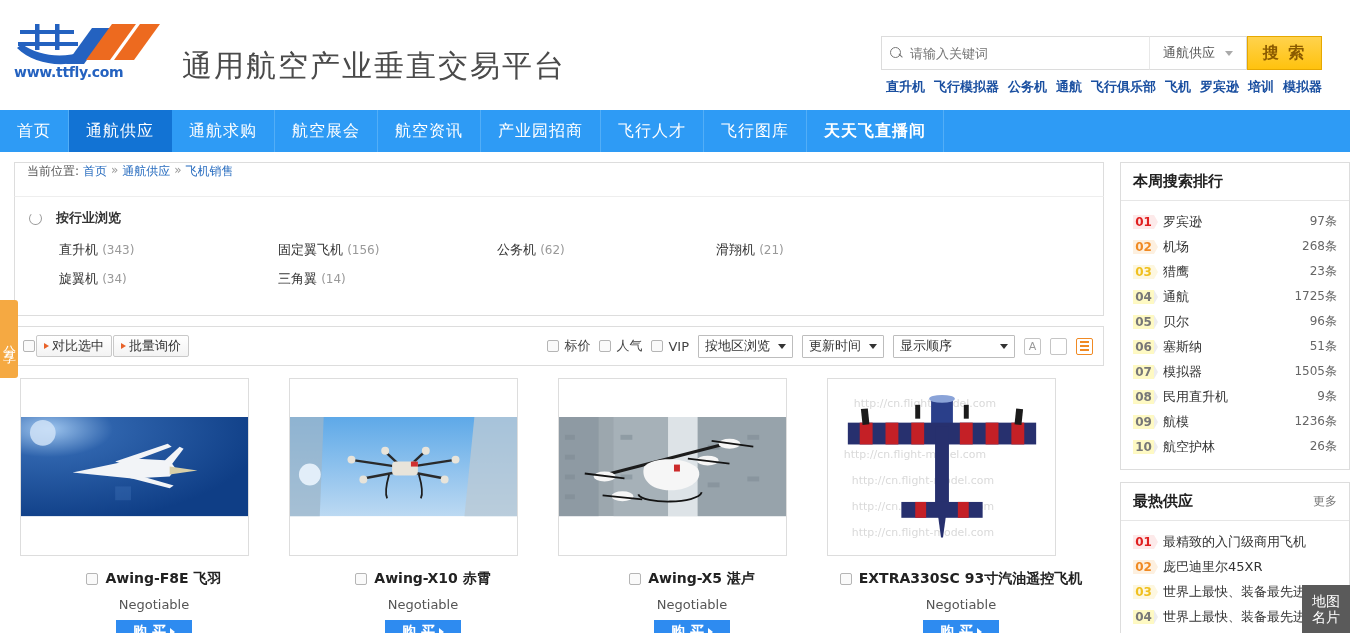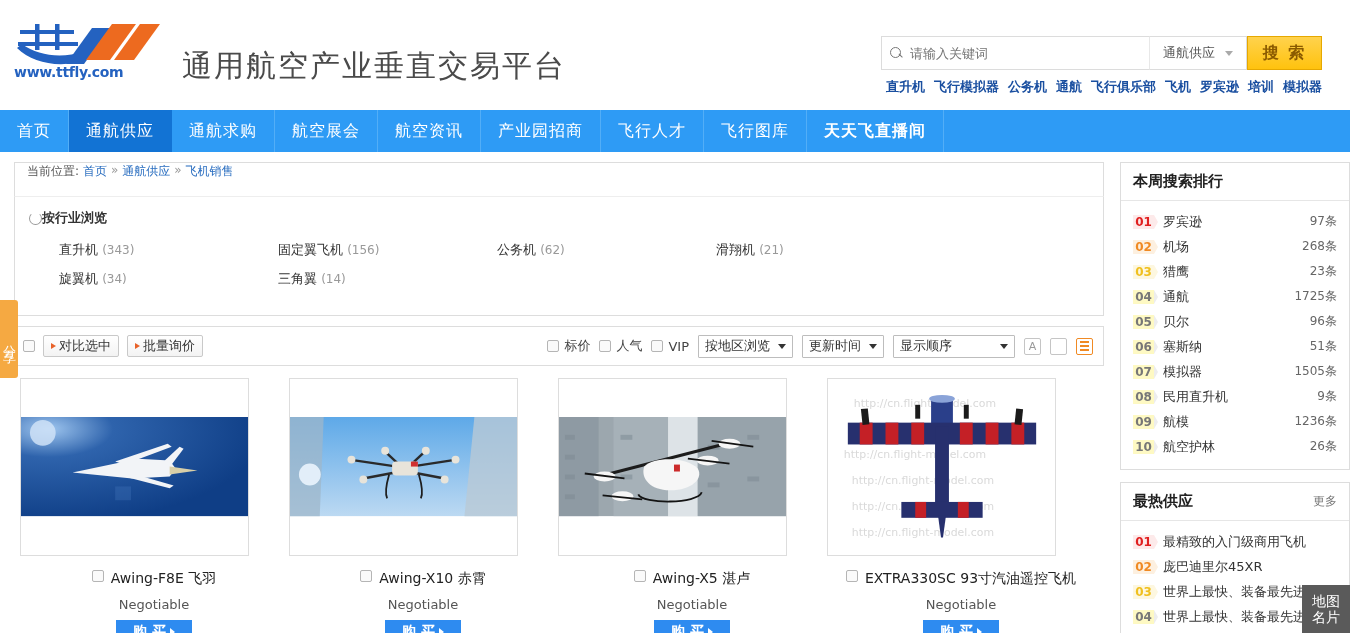--- a/index.html
+++ b/index.html
@@ -77,31 +77,31 @@
   .body-wrap { display:flex; padding:0; position:relative; }
   .main-col { width:1090px; margin-left:14px; margin-top:10px; }
   .side-col { width:230px; margin-left:16px; margin-top:10px; }
 
   .crumb { height:34px; display:flex; padding-left:12px;
     font-size:12px; color:#555; border:1px solid #ddd; border-bottom:none; background:#fff; }
   .crumb a { color:#2a6ec0; text-decoration:none; }
   .crumb .sep { color:#999; margin:0 4px; }
 
   .browse { border:1px solid #ddd; border-top:1px solid #eee; padding:12px 14px 16px 14px; background:#fff; }
-  .browse-title { display:flex; align-items:center; gap:0; font-size:13px; font-weight:bold; color:#333; }
+  .browse-title { display:flex; align-items:center; gap:14px; font-size:13px; font-weight:bold; color:#333; }
   .circ-icon { width:13px;height:13px;border:1.5px solid #9a9a9a;border-radius:50%;
     border-top-color:transparent; display:inline-block; }
   .browse-grid { margin-top:14px; display:flex; flex-wrap:wrap; }
   .browse-cell { width:219px; padding-left:30px; font-size:13px; color:#333; margin-bottom:11px; cursor:pointer; }
   .browse-cell .cnt { color:#999; font-size:12px; }
 
   
   .toolbar {
     margin-top:10px; border:1px solid #ddd; background:#fff; height:40px;
-    display:flex; align-items:center; padding:0 10px 0 8px; gap:8px;
+    display:flex; align-items:center; padding:0 10px 0 8px; gap:1px;
   }
   .tb-right { margin-left:auto; display:flex; align-items:center; gap:9px; }
   .cbox { width:12px;height:12px;border:1px solid #b5b5b5;background:#fafafa;border-radius:2px;
     display:inline-block; cursor:pointer; }
   .btn-act {
     border:1px solid #c9c9c9; background:linear-gradient(#ffffff,#f3f3f3); height:22px;
     display:flex; align-items:center; padding:0 7px; font-size:13px; color:#333;
     border-radius:2px; cursor:pointer; gap:3px;
   }
   .tri-r { width:0;height:0;border-top:3.5px solid transparent;border-bottom:3.5px solid transparent;
@@ -123,22 +123,22 @@
   .vicon.list i { height:2.5px; width:100%; background:#f08a24; display:block; }
 
   
   .products { margin-top:12px; display:flex; gap:0; padding-left:6px; }
   .card { width:268px; margin-right:1px; }
   .card-img {
     width:229px; height:178px; border:1px solid #ddd; background:#fff; margin-left:0;
     display:flex; align-items:center; justify-content:center; overflow:hidden;
   }
   .thumb { width:100%; height:auto; }
-  .card-name { margin-top:14px; display:flex; align-items:flex-start; justify-content:center; gap:7px;
-    font-size:14px; font-weight:normal; color:#222; }
+  .card-name { margin-top:14px; display:flex; align-items:center; justify-content:center; gap:7px;
+    font-size:14px; font-weight:bold; color:#222; }
   .card-name span.t { cursor:pointer; }
   .card-price { margin-top:9px; text-align:center; font-size:13px; color:#555; }
   .buy-btn {
     margin:8px auto 0 auto; width:76px; height:24px; background:#2e8bf0; color:#fff;
     display:flex; align-items:center; justify-content:center; gap:4px;
     font-size:14px; font-weight:bold; cursor:pointer;
   }
   .buy-btn .tri { width:0;height:0;border-top:4px solid transparent;border-bottom:4px solid transparent;
     border-left:5px solid #fff; }
 

